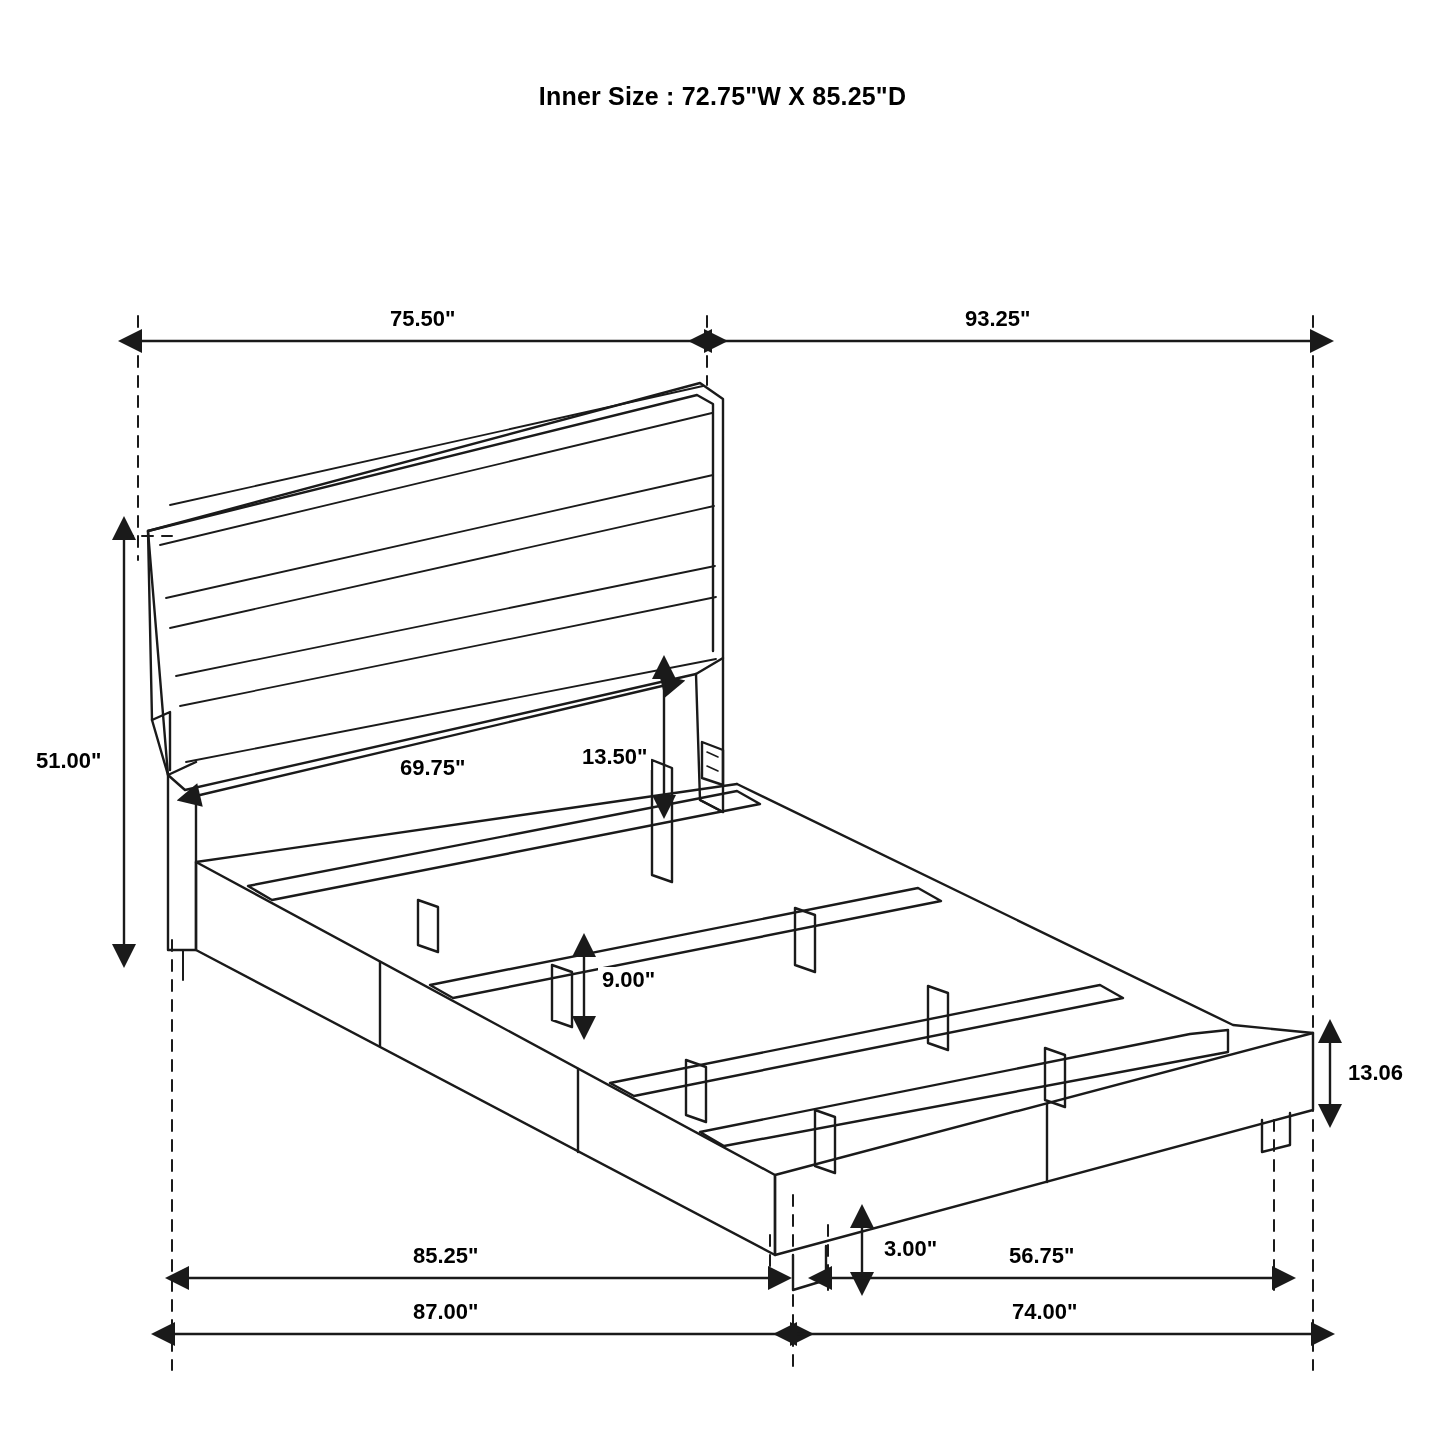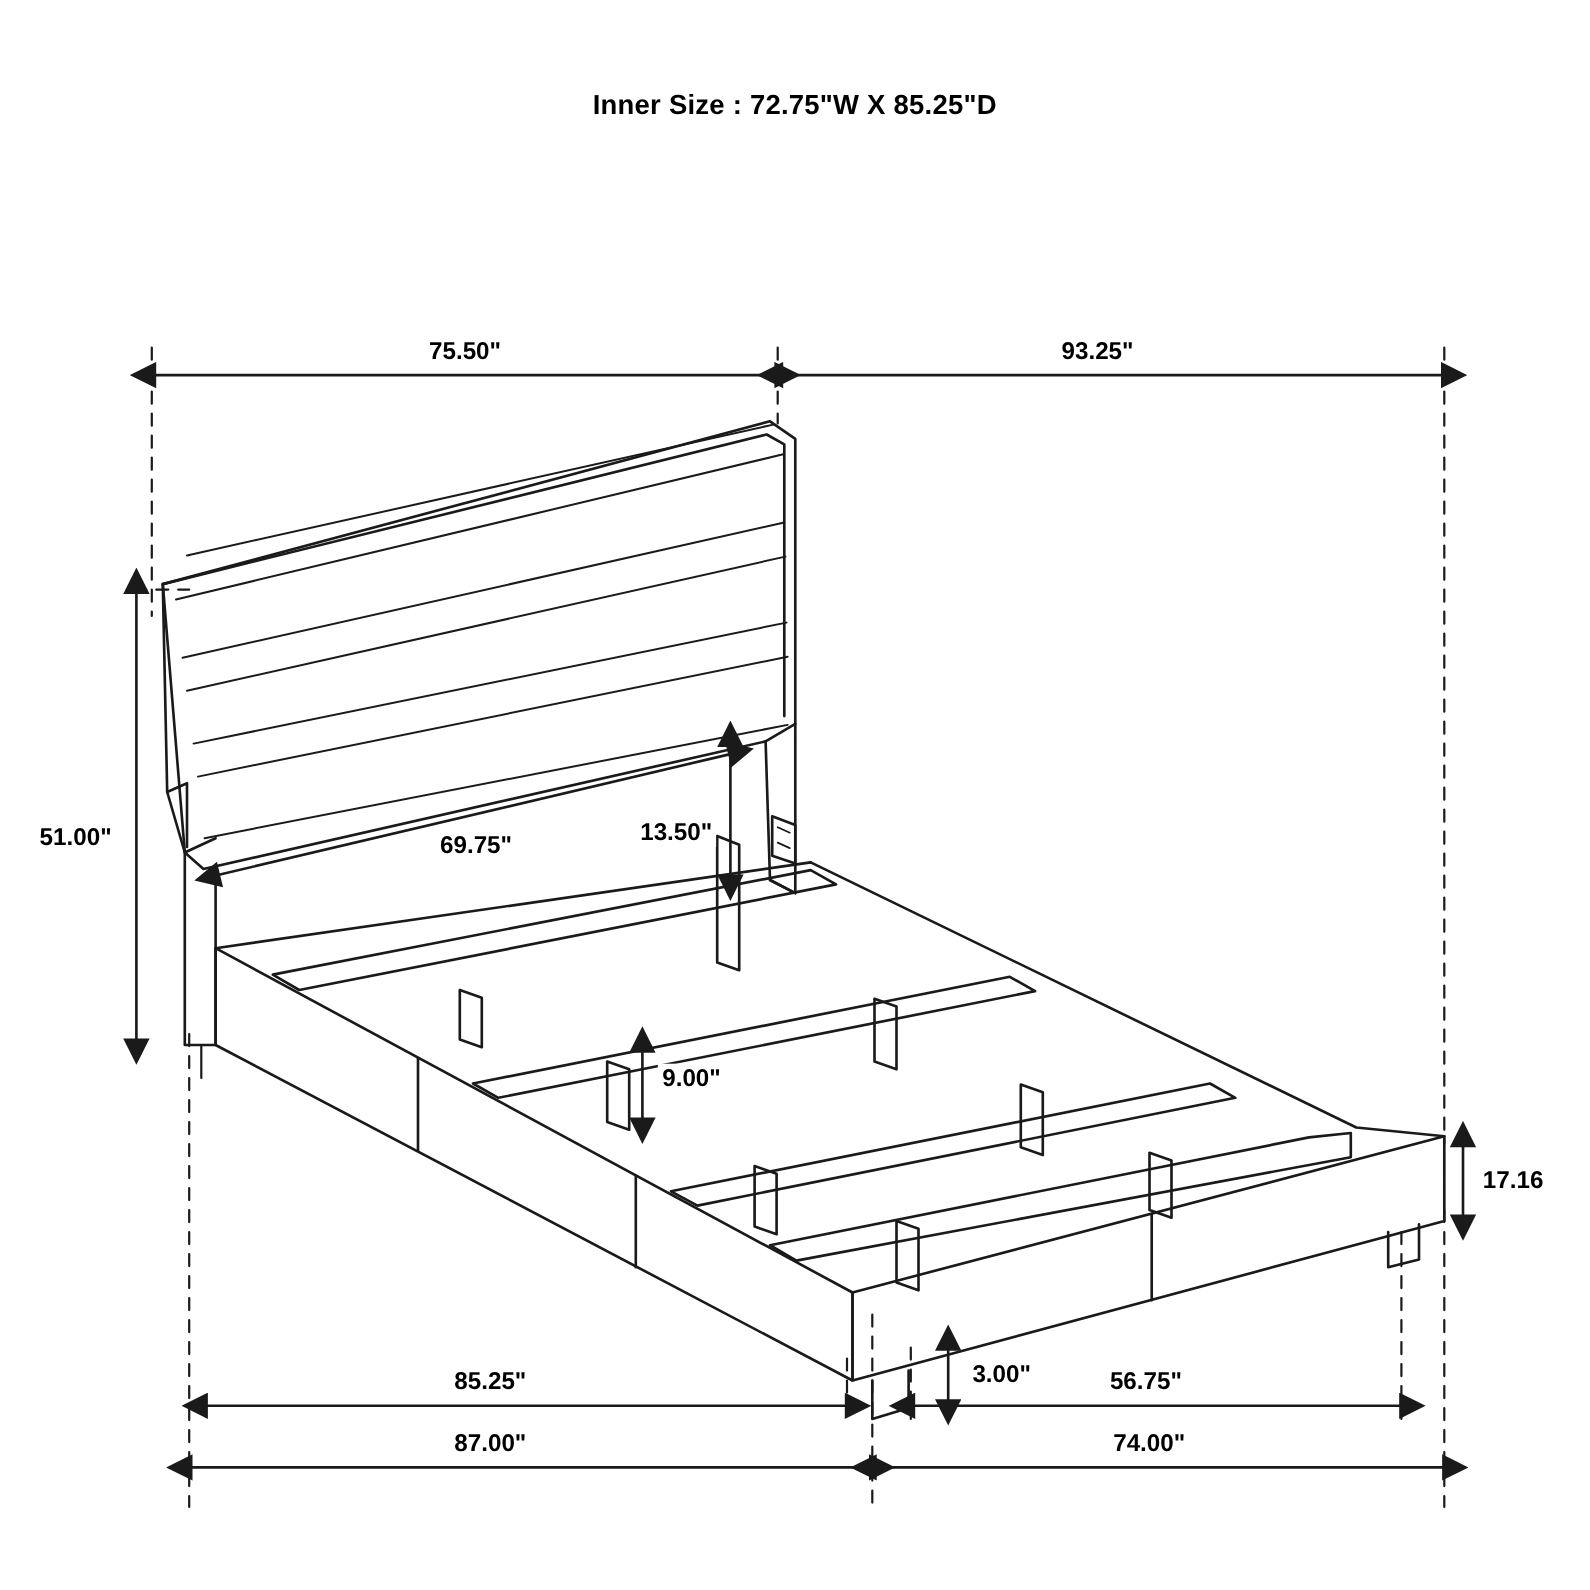--- a/index.html
+++ b/index.html
@@ -166,20 +166,20 @@
 
     </g>
   </svg>
 
   <div class="dimlabel" style="left:386px; top:306px;">75.50"</div>
   <div class="dimlabel" style="left:961px; top:306px;">93.25"</div>
   <div class="dimlabel" style="left:32px;  top:748px;">51.00"</div>
   <div class="dimlabel" style="left:396px; top:755px;">69.75"</div>
   <div class="dimlabel" style="left:578px; top:744px;">13.50"</div>
   <div class="dimlabel" style="left:598px; top:967px;">9.00"</div>
-  <div class="dimlabel" style="left:1344px;top:1060px;">17.16</div>
+  <div class="dimlabel" style="left:1344px;top:1060px;">13.06</div>
   <div class="dimlabel" style="left:880px; top:1236px;">3.00"</div>
   <div class="dimlabel" style="left:409px; top:1243px;">85.25"</div>
   <div class="dimlabel" style="left:1005px;top:1243px;">56.75"</div>
   <div class="dimlabel" style="left:409px; top:1299px;">87.00"</div>
   <div class="dimlabel" style="left:1008px;top:1299px;">74.00"</div>
 
 </div>
 
 </body></html>

